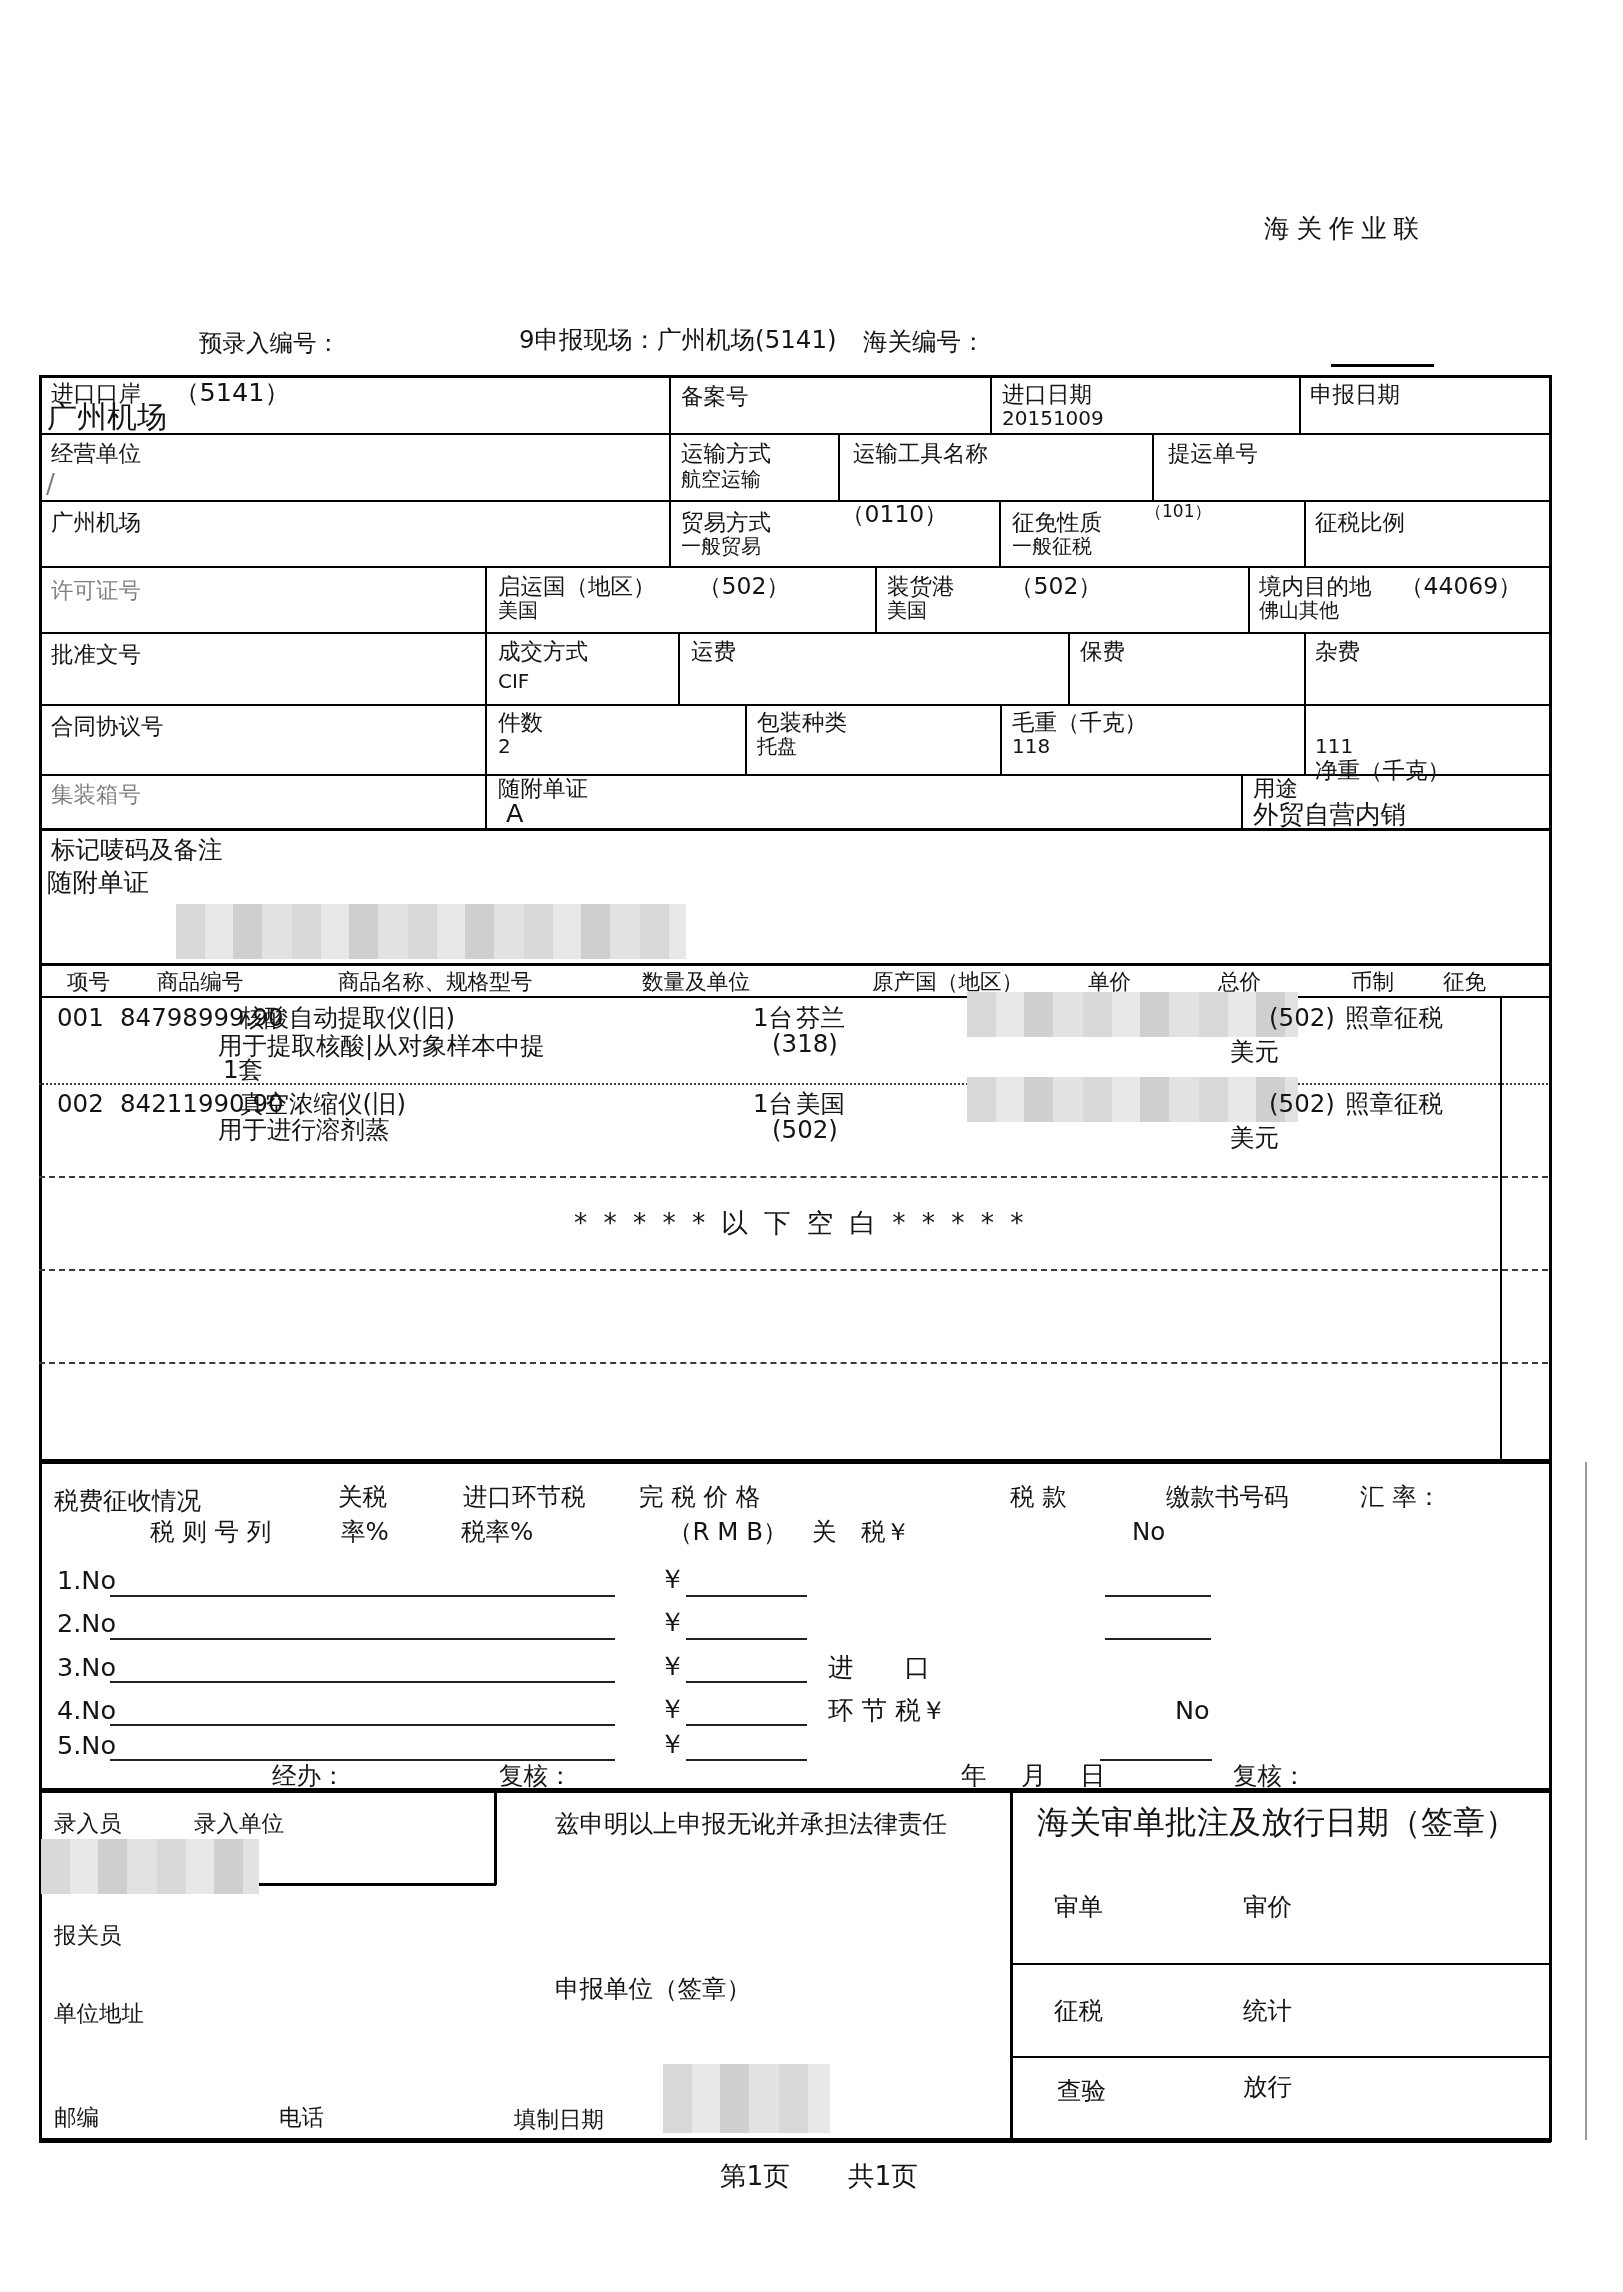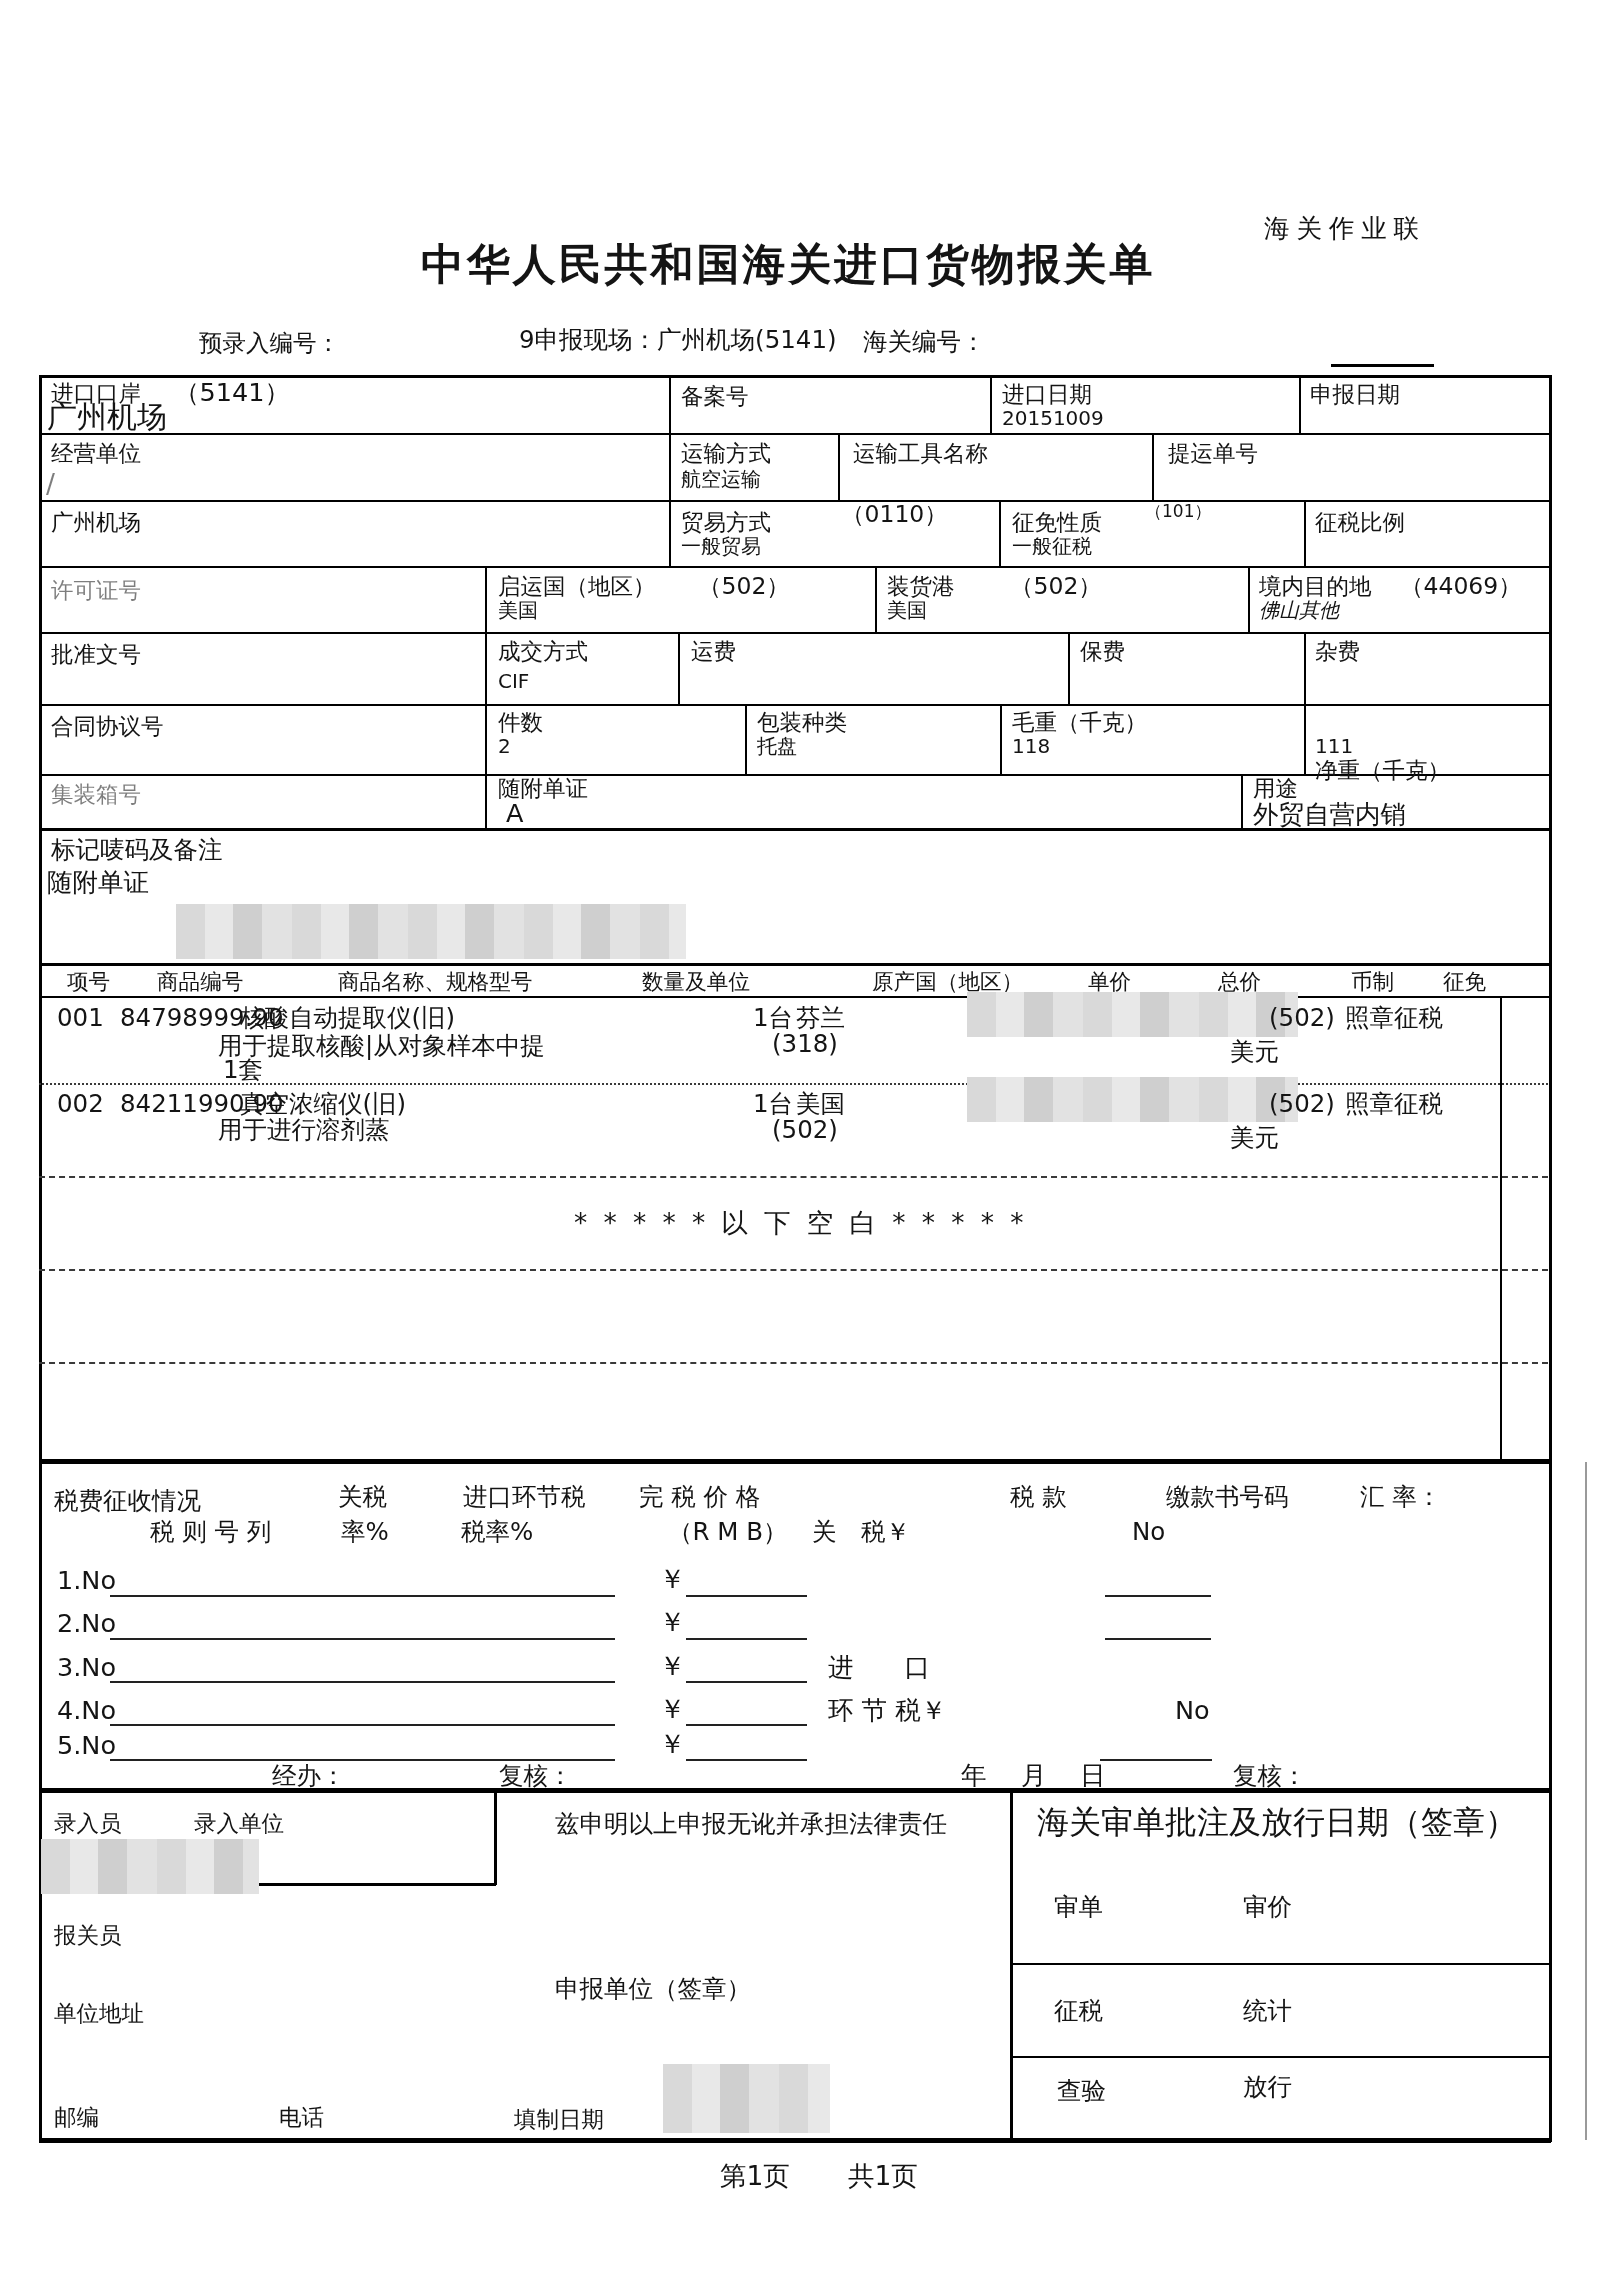--- a/index.html
+++ b/index.html
@@ -17,21 +17,20 @@
   .faint{opacity:.55;}
   .bold{font-weight:bold;}
   .edge{position:absolute;background:#9a9a9a;}
 </style>
 </head>
 <body>
 
 <div class="sheet">
 
   <div class="t" style="left:1264px;top:214px;font-size:25.5px;letter-spacing:6.9px;">海关作业联</div>
-  <div class="t bold" style="left:421px;top:241px;font-size:43px;letter-spacing:2.9px;">中华人民共和国海关进口货物报关单</div>
   <div class="t" style="left:199px;top:331px;font-size:23.5px;">预录入编号：</div>
   <div class="t" style="left:519px;top:327px;font-size:24.5px;">9申报现场：广州机场(5141)</div>
   <div class="t" style="left:863px;top:329px;font-size:24.5px;">海关编号：</div>
   <div class="hl" style="left:1331px;top:364px;width:103px;height:2.9px;"></div>
 
   <div class="hl" style="left:39px;top:375px;width:1512px;height:2.9px;"></div>
   <div class="hl" style="left:39px;top:433px;width:1512px;height:2px;"></div>
   <div class="hl" style="left:39px;top:500px;width:1512px;height:2px;"></div>
   <div class="hl" style="left:39px;top:566px;width:1512px;height:2px;"></div>
   <div class="hl" style="left:39px;top:632px;width:1512px;height:2px;"></div>
@@ -97,21 +96,21 @@
 
   <div class="t faint" style="left:51px;top:578px;">许可证号</div>
   <div class="t" style="left:498px;top:574px;">启运国（地区）</div>
   <div class="t" style="left:698px;top:574px;font-size:23.5px;">（502）</div>
   <div class="t v" style="left:498px;top:599px;">美国</div>
   <div class="t" style="left:887px;top:574px;">装货港</div>
   <div class="t" style="left:1010px;top:574px;font-size:23.5px;">（502）</div>
   <div class="t v" style="left:887px;top:599px;">美国</div>
   <div class="t" style="left:1259px;top:574px;">境内目的地</div>
   <div class="t" style="left:1400px;top:574px;font-size:23.5px;">（44069）</div>
-  <div class="t v" style="left:1259px;top:599px;font-style:italic;">佛山其他</div>
+  <div class="t v" style="left:1259px;top:599px;">佛山其他</div>
 
   <div class="t" style="left:51px;top:642px;">批准文号</div>
   <div class="t" style="left:498px;top:639px;">成交方式</div>
   <div class="t v" style="left:498px;top:670px;">CIF</div>
   <div class="t" style="left:691px;top:639px;">运费</div>
   <div class="t" style="left:1080px;top:639px;">保费</div>
   <div class="t" style="left:1315px;top:639px;">杂费</div>
 
   <div class="t" style="left:51px;top:714px;">合同协议号</div>
   <div class="t" style="left:498px;top:710px;">件数</div>

